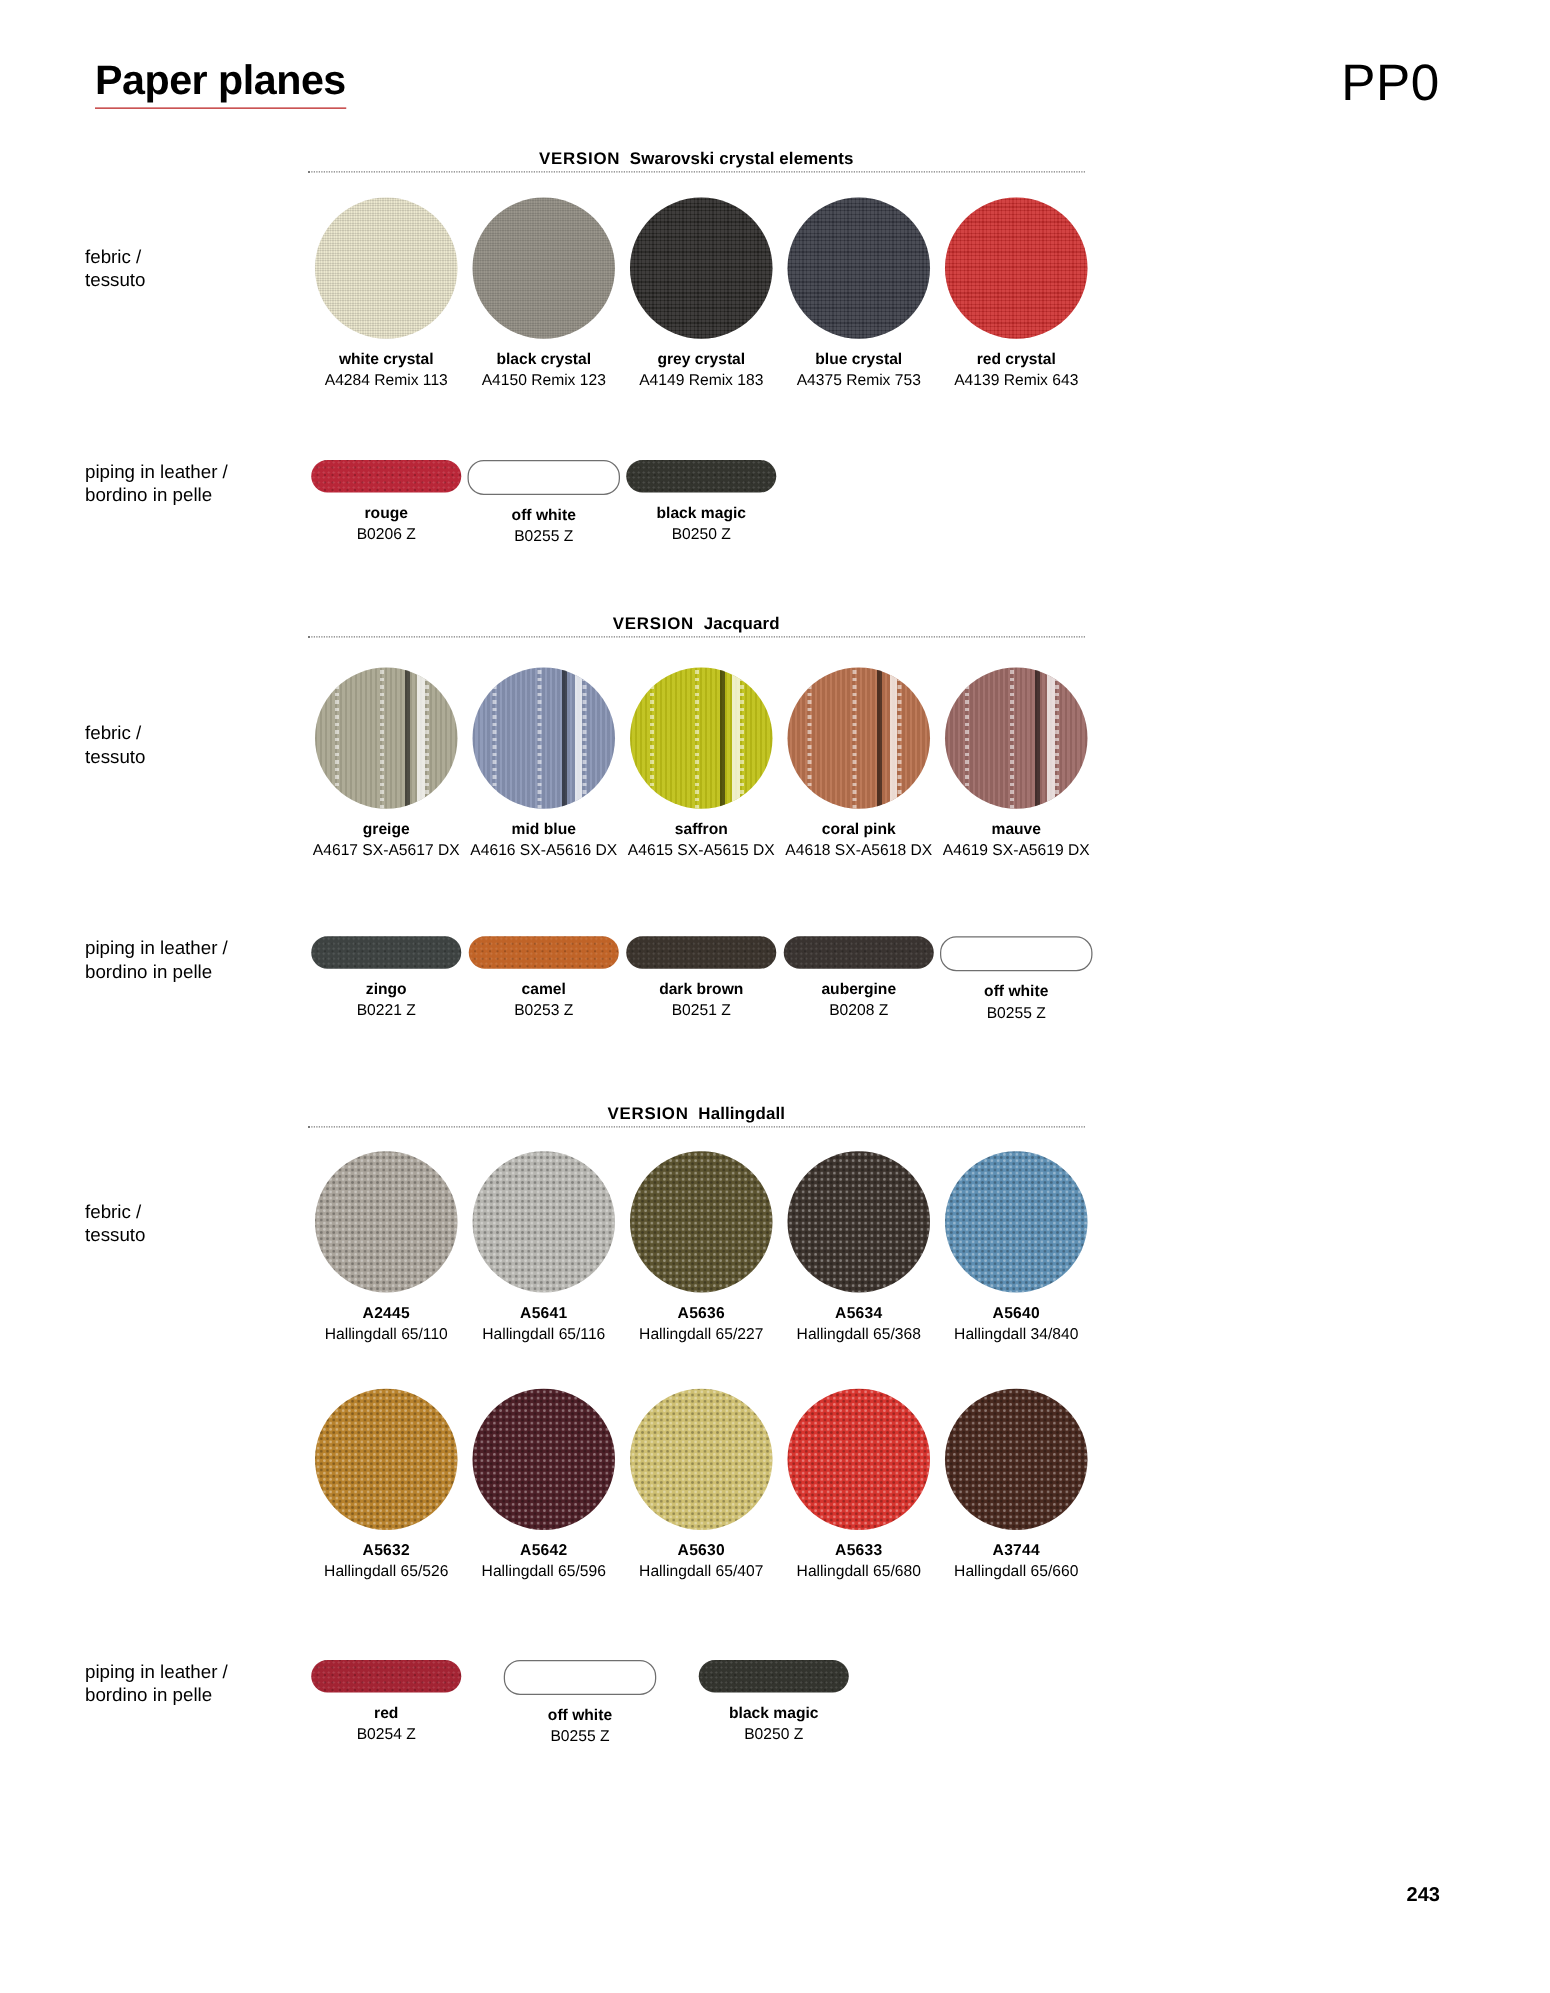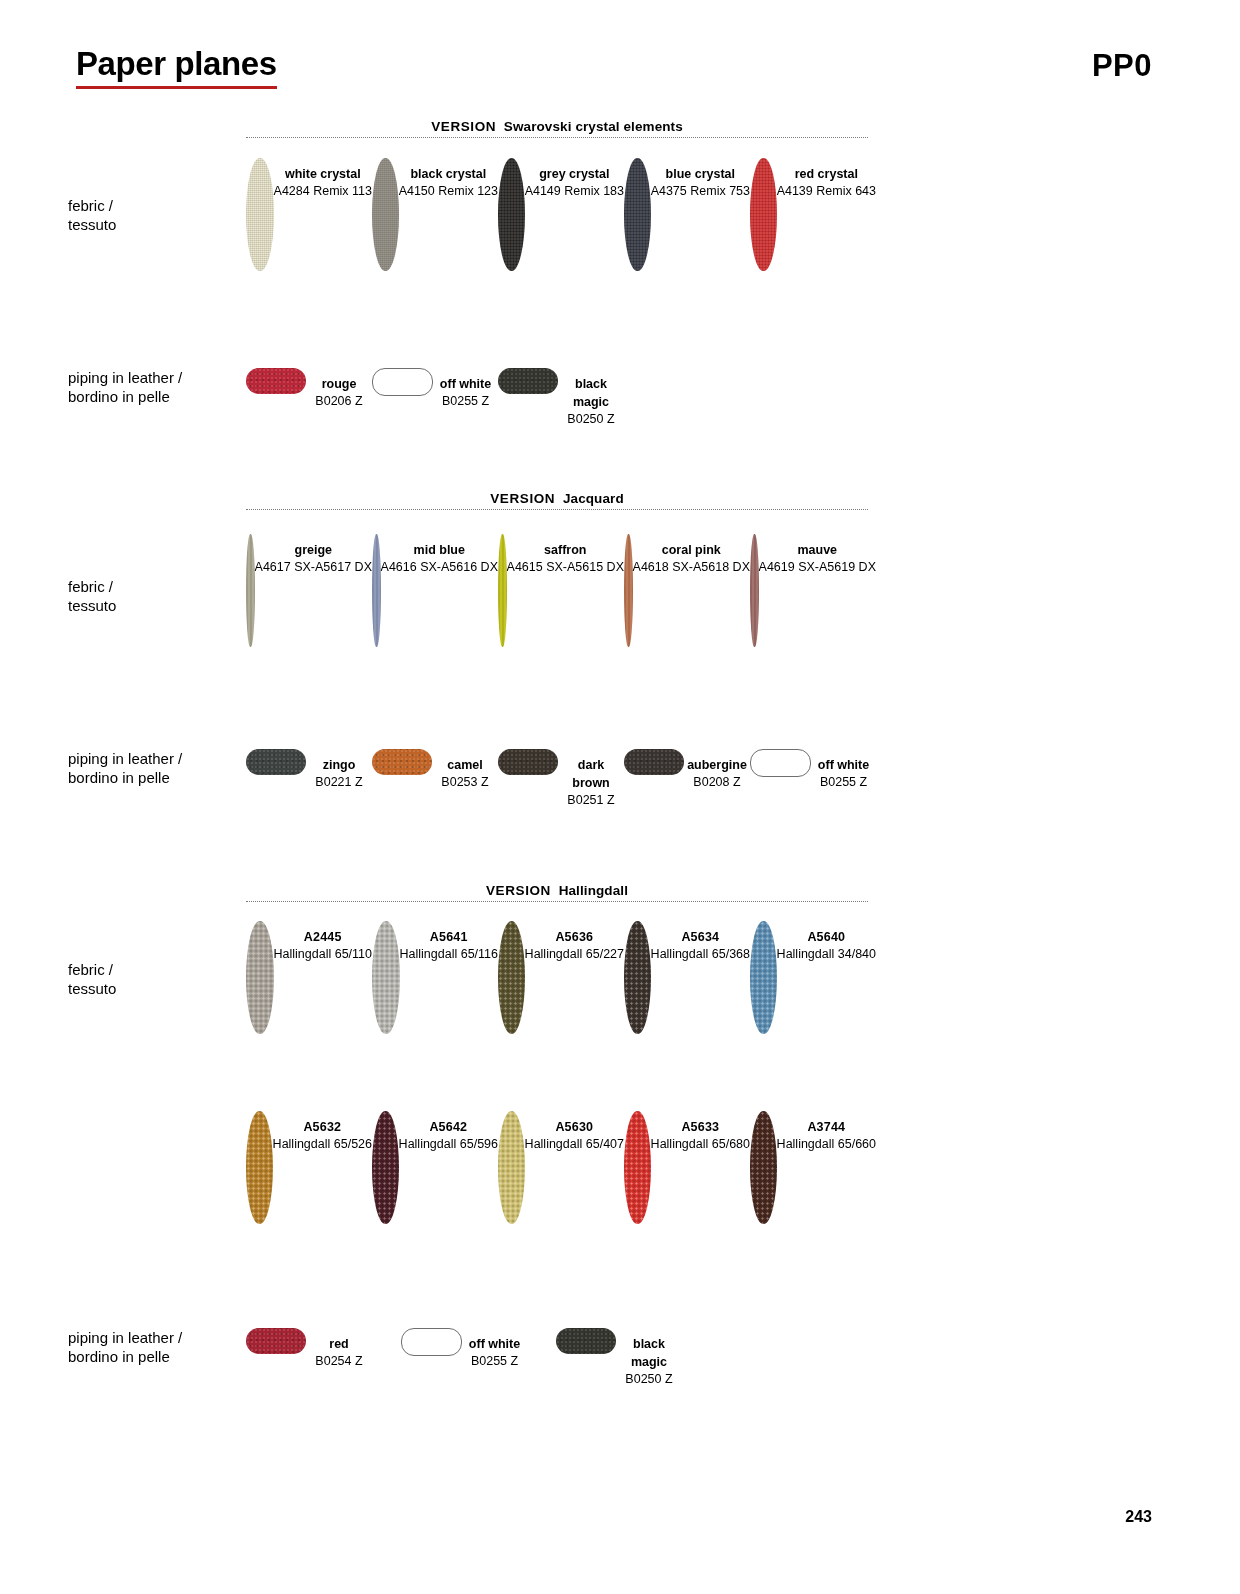--- a/index.html
+++ b/index.html
@@ -25,30 +25,30 @@
     height: 60px;
   }
   .doc-title {
     position: absolute;
     left: 76px;
     top: 0;
     font-size: 33px;
     font-weight: bold;
     letter-spacing: -0.4px;
     line-height: 40px;
-    border-bottom: 3px solid #b91c1c;
+    border-bottom: 1px solid #b91c1c;
     padding-bottom: 2px;
     display: inline-block;
   }
   .doc-code {
     position: absolute;
     right: 88px;
     top: 2px;
-    font-size: 31px;
-    font-weight: bold;
+    font-size: 41px;
+    font-weight: normal;
     letter-spacing: 0.5px;
     line-height: 40px;
   }
 
   
   .content {
     position: absolute;
     left: 0;
     top: 0;
     width: 1240px;
@@ -102,22 +102,22 @@
   
   .swatch-row {
     position: absolute;
     left: 246px;
     width: 630px;
     display: flex;
   }
   .swatch-cell {
     width: 126px;
     display: flex;
-    flex-direction: row;
-    align-items: flex-start;
+    flex-direction: column;
+    align-items: center;
   }
 
   .fab-swatch {
     width: 114px;
     height: 113px;
     border-radius: 50%;
     position: relative;
     overflow: hidden;
   }
 

